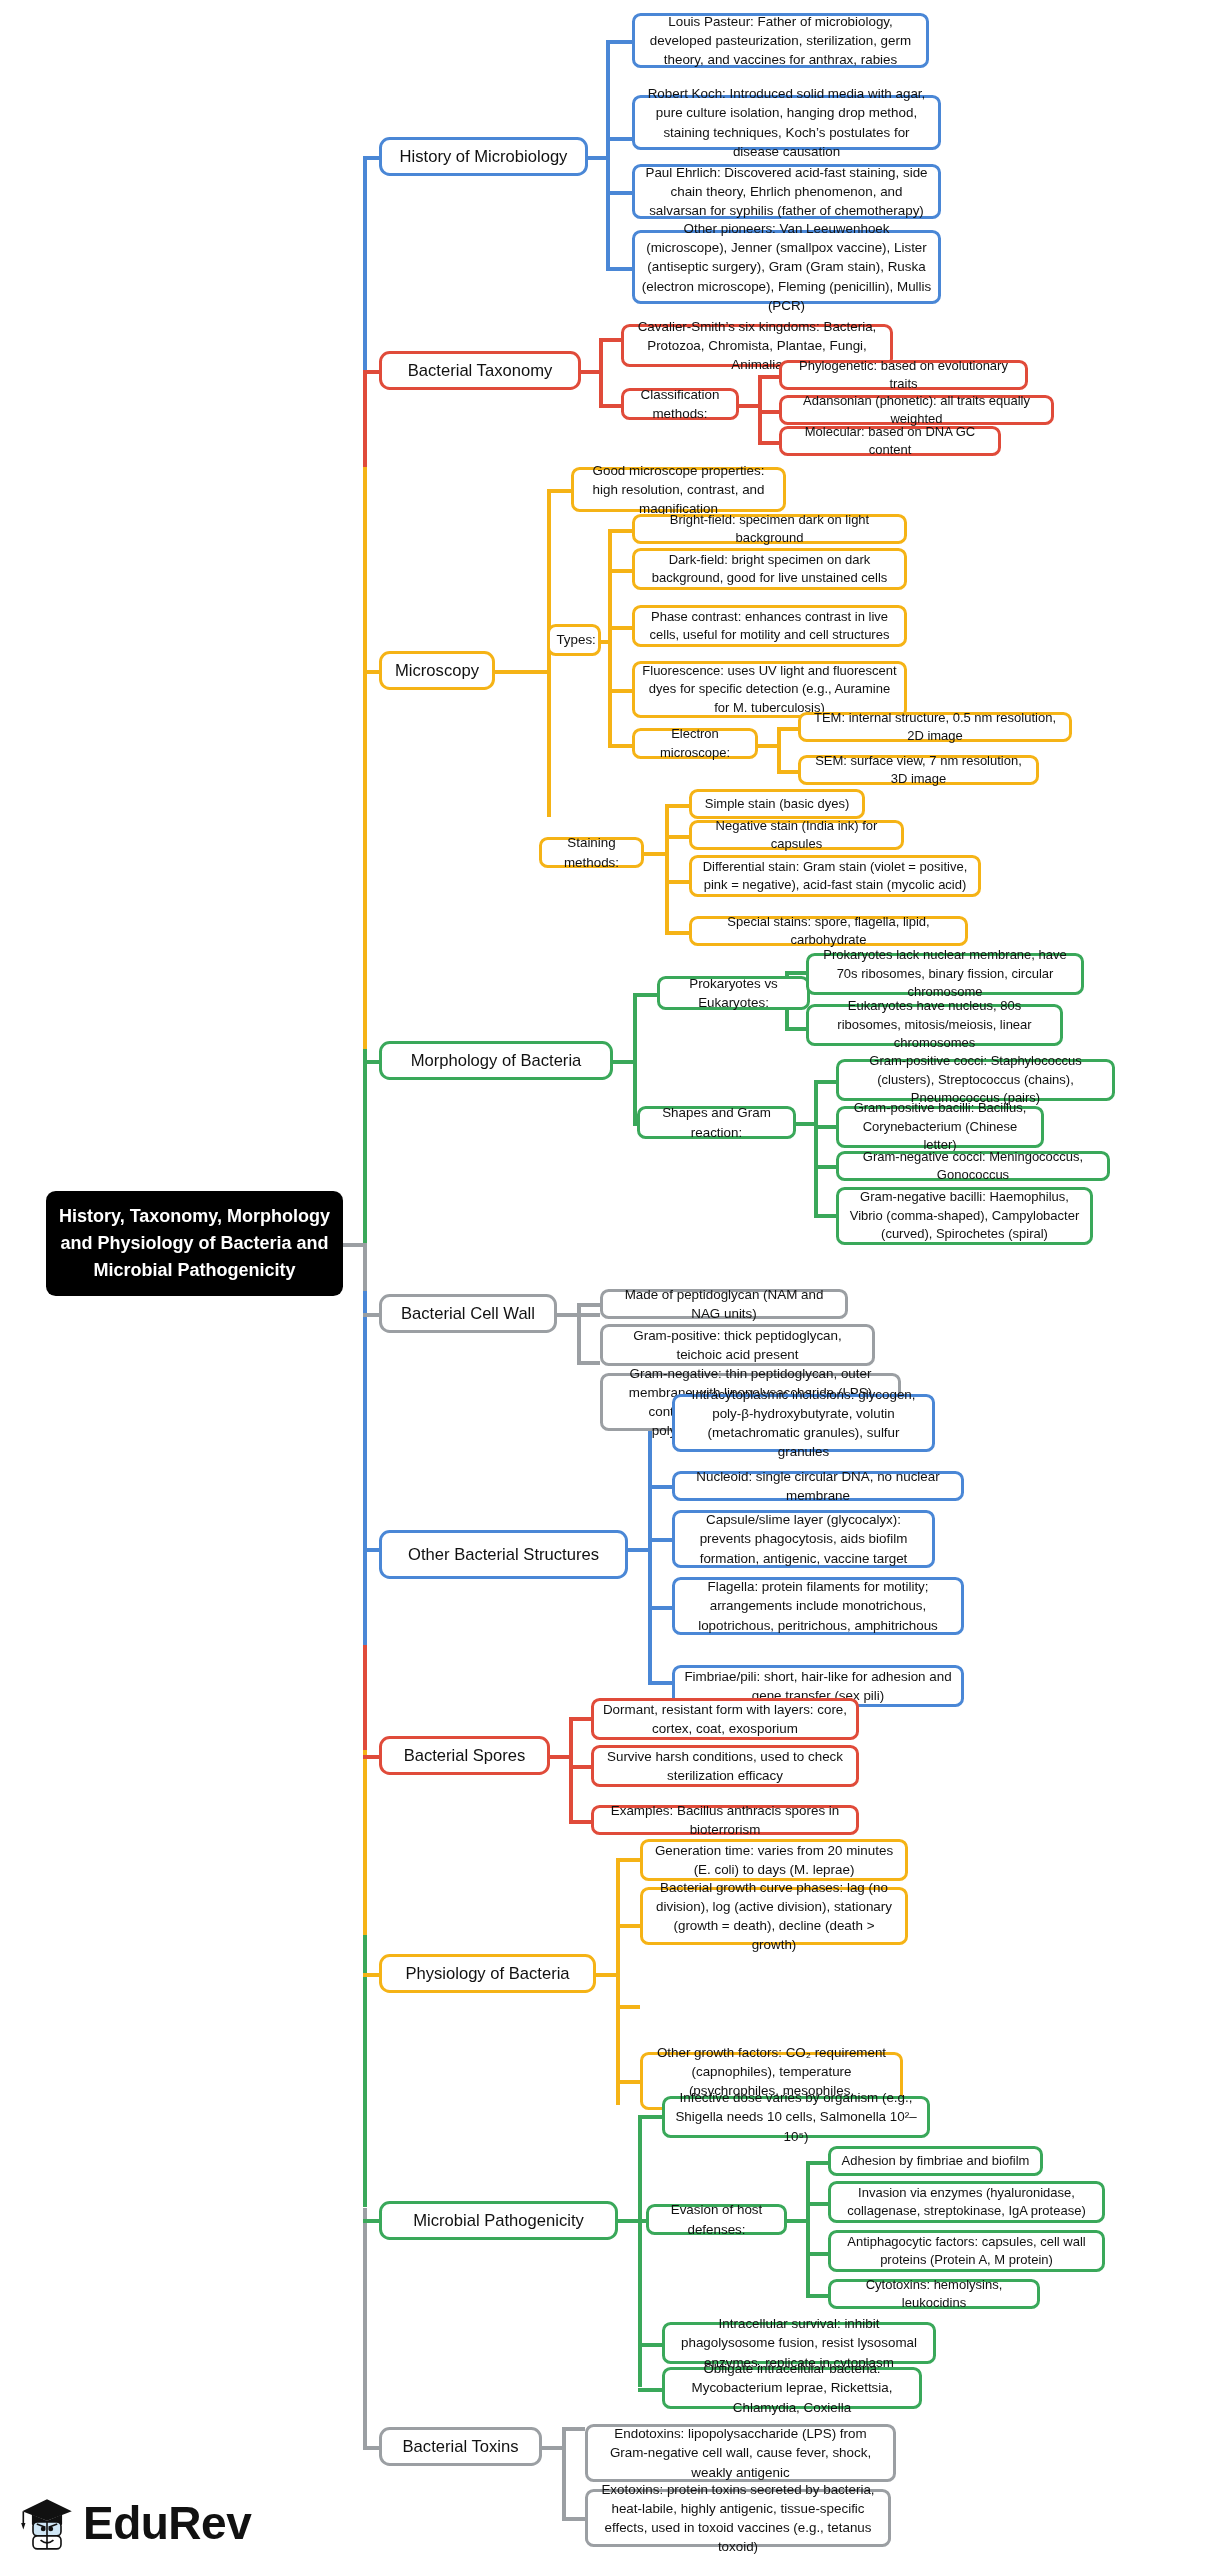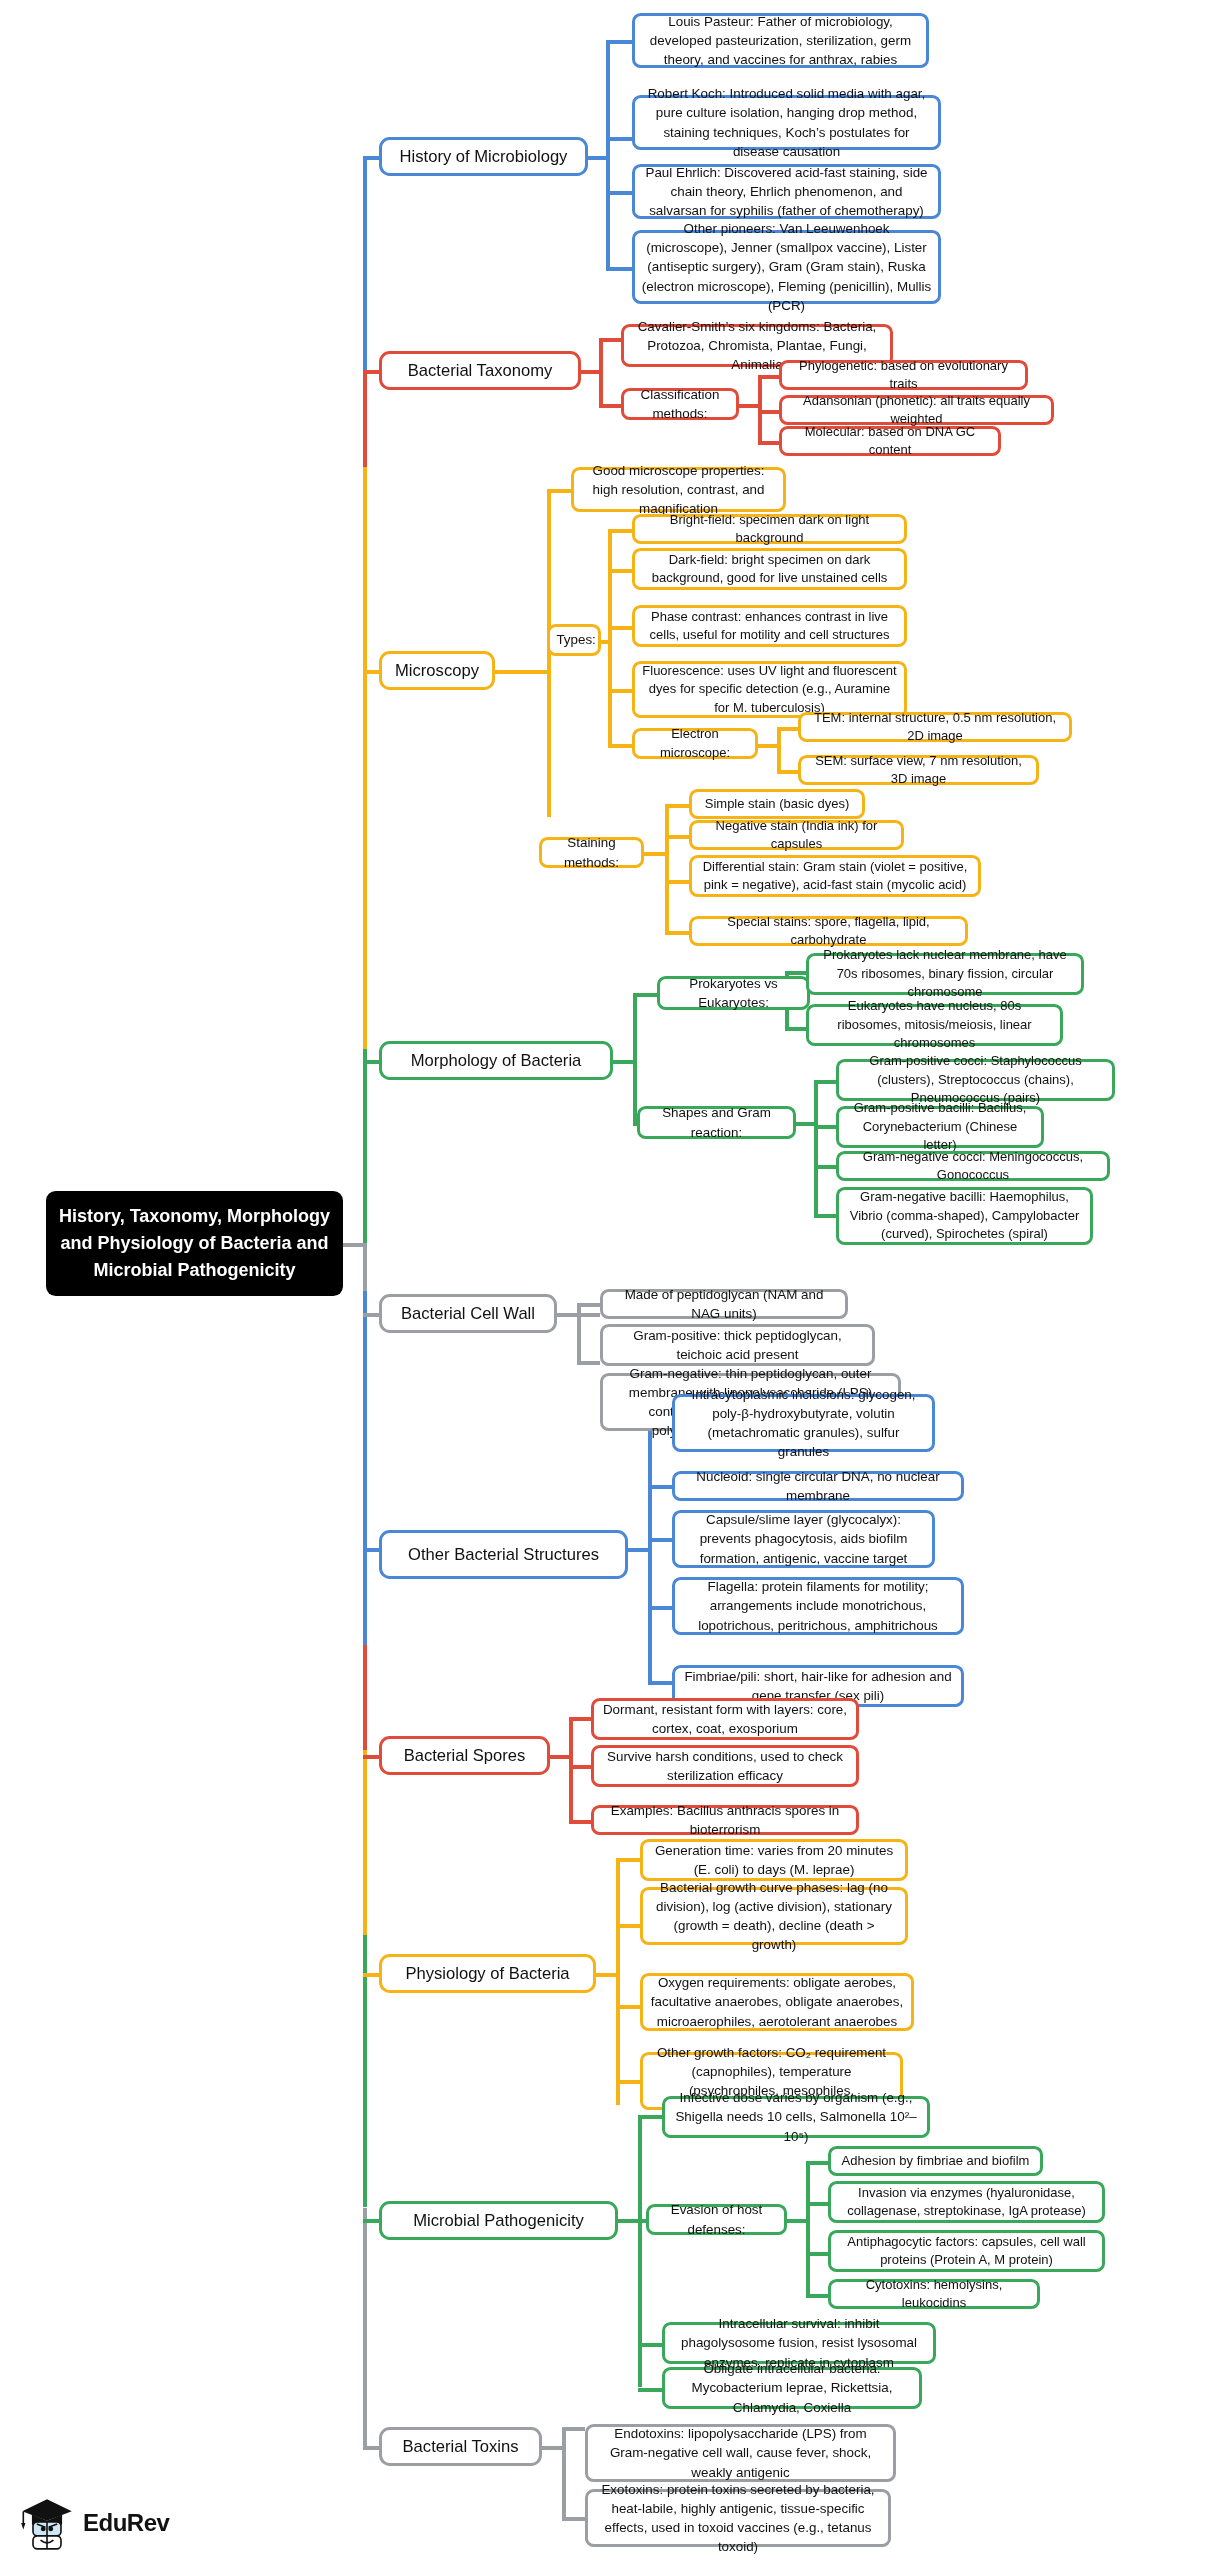--- a/index.html
+++ b/index.html
@@ -75,21 +75,21 @@
 
   
   #logo {
     position: absolute;
     left: 20.4px; top: 2495px;
     display: flex; align-items: center; gap: 8.6px;
     z-index: 9;
   }
   #logo .cap { width: 54px; height: 56px; }
   #logo .wordmark {
-    font-size: 24px; font-weight: bold; color: #111;
+    font-size: 46px; font-weight: bold; color: #111;
     letter-spacing: -0.5px;
     font-family: "Liberation Sans", sans-serif;
   }
 </style>
 </head>
 <body>
 
 <div id="page">
 
   <div class="ln h b-grey" style="left:343px; top:1243px; width:21.5px;"></div>
@@ -442,23 +442,20 @@
     </div>
 
   <div class="node lvl2 c-amber" style="left:640px; top:1839px; width:268px; height:42px;">
     <span>Generation time: varies from 20 minutes (E. coli) to days (M. leprae)</span>
     </div>
 
   <div class="node lvl2 c-amber" style="left:640px; top:1887px; width:268px; height:58px;">
     <span>Bacterial growth curve phases: lag (no division), log (active division), stationary (growth = death), decline (death &gt; growth)</span>
     </div>
 
-  <div class="node lvl2 c-amber" style="left:640px; top:1973px; width:274px; height:58px;">
-    <span>Oxygen requirements: obligate aerobes, facultative anaerobes, obligate anaerobes, microaerophiles, aerotolerant anaerobes</span>
-    </div>
 
   <div class="node lvl2 c-amber" style="left:640px; top:2052px; width:263px; height:58px;">
     <span>Other growth factors: CO₂ requirement (capnophiles), temperature (psychrophiles, mesophiles, thermophiles), pH, light sensitivity</span>
     </div>
 
   <div class="node lvl2 c-green" style="left:662px; top:2096px; width:268px; height:42px;">
     <span>Infective dose varies by organism (e.g., Shigella needs 10 cells, Salmonella 10²–10⁵)</span>
     </div>
 
   <div class="node lvl2 c-green" style="left:646px; top:2204px; width:141px; height:31px;">

